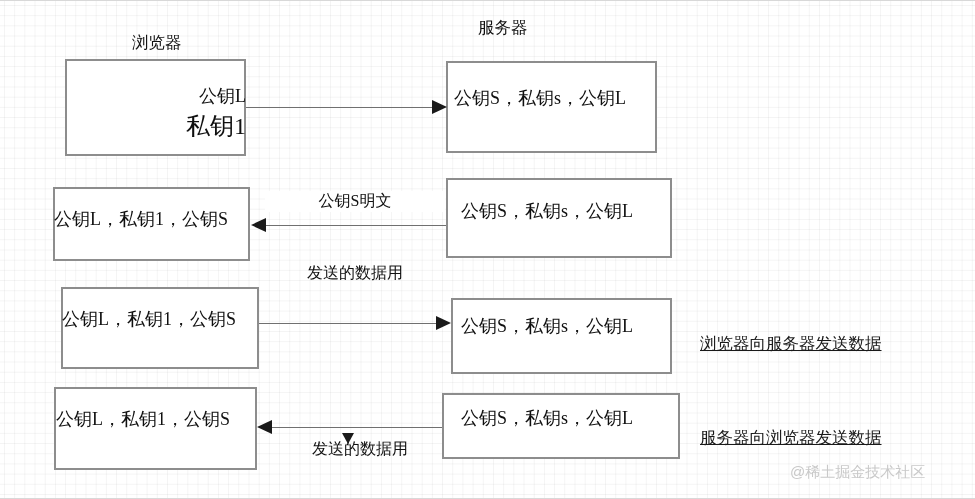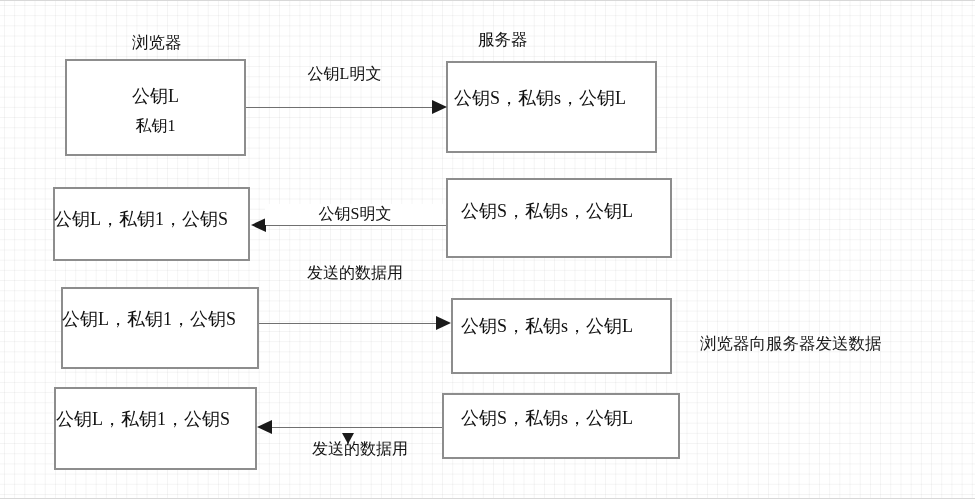--- a/index.html
+++ b/index.html
@@ -33,21 +33,21 @@
     z-index: 3;
   }
   .node-text {
     position: absolute;
     white-space: nowrap;
     color: #101010;
     z-index: 5;
     font-family: "Liberation Serif", "DejaVu Serif", serif;
   }
   .node-text.center {
-    text-align: center;
+    text-align: right;
   }
 
   
   .col-heading {
     position: absolute;
     white-space: nowrap;
     font-size: 16.5px;
     color: #111111;
     z-index: 6;
     font-family: "Liberation Sans", "DejaVu Sans", sans-serif;
@@ -90,20 +90,21 @@
   }
 
   
   .side-note {
     position: absolute;
     white-space: nowrap;
     font-size: 16.5px;
     color: #1a1a1a;
     z-index: 6;
     font-family: "Liberation Sans", "DejaVu Sans", sans-serif;
+    text-decoration: underline;
   }
 
   
   .watermark {
     position: absolute;
     white-space: nowrap;
     font-size: 15px;
     color: #c9c9c9;
     z-index: 6;
     font-family: "Liberation Sans", "DejaVu Sans", sans-serif;
@@ -120,42 +121,41 @@
     z-index: 7;
   }
 </style>
 </head>
 <body>
 
 <div id="canvas">
 
   <div class="col-heading" style="left:122px; top:31px;">浏览器</div>
 
-  <div class="col-heading" style="left:468px; top:28px;text-align:right;">服务器</div>
+  <div class="col-heading" style="left:468px; top:16px;text-align:right;">服务器</div>
 
   <div class="node-box" style="left:65px; top:58px; width:181px; height:97px;"></div>
   <div class="node-text center" style="left:65px; top:80px; width:181px; font-size:18px; line-height:30px;">公钥L</div>
-  <div class="node-text center" style="left:65px; top:110px; width:181px; font-size:16px; line-height:30px;">私钥1</div>
+  <div class="node-text center" style="left:65px; top:110px; width:181px; font-size:24px; line-height:30px;">私钥1</div>
 
   <div class="node-box" style="left:446px; top:60px; width:211px; height:92px;"></div>
   <div class="node-text" style="left:454px; top:85px; font-size:18px;">公钥S，私钥s，公钥L</div>
 
   <div class="arrow-line" style="left:246px; top:106px; width:198px;"></div>
   <div class="arrow-head right" style="left:432px; top:99px;"></div>
-  <div class="edge-label" style="left:247px; top:63px; width:195px;">公钥L明文</div>
 
   <div class="node-box" style="left:53px; top:186px; width:197px; height:74px;"></div>
   <div class="node-text" style="left:54px; top:206px; font-size:18px;">公钥L，私钥1，公钥S</div>
 
   <div class="node-box" style="left:446px; top:177px; width:226px; height:80px;"></div>
   <div class="node-text" style="left:461px; top:198px; font-size:18px;">公钥S，私钥s，公钥L</div>
 
   <div class="arrow-line" style="left:266px; top:224px; width:180px;"></div>
   <div class="arrow-head left" style="left:251px; top:217px;"></div>
-  <div class="edge-label" style="left:265px; top:203px; width:180px; background:#ffffff;">公钥S明文</div>
+  <div class="edge-label" style="left:265px; top:190px; width:180px; background:#ffffff;">公钥S明文</div>
 
   <div class="node-box" style="left:61px; top:286px; width:198px; height:82px;"></div>
   <div class="node-text" style="left:62px; top:306px; font-size:18px;">公钥L，私钥1，公钥S</div>
 
   <div class="node-box" style="left:451px; top:297px; width:221px; height:76px;"></div>
   <div class="node-text" style="left:461px; top:313px; font-size:18px;">公钥S，私钥s，公钥L</div>
 
   <div class="arrow-line" style="left:259px; top:322px; width:190px;"></div>
   <div class="arrow-head right" style="left:436px; top:315px;"></div>
   <div class="edge-label" style="left:260px; top:262px; width:190px;">发送的数据用</div>
@@ -167,15 +167,17 @@
   <div class="node-text" style="left:461px; top:405px; font-size:18px;">公钥S，私钥s，公钥L</div>
 
   <div class="arrow-line" style="left:272px; top:426px; width:170px;"></div>
   <div class="arrow-head left" style="left:257px; top:419px;"></div>
   <div class="edge-label" style="left:265px; top:438px; width:190px;">发送的数据用</div>
 
   <div class="cursor-artifact" style="left:342px; top:432px;"></div>
 
   <div class="side-note" style="left:700px; top:332px;">浏览器向服务器发送数据</div>
 
+  <div class="side-note" style="left:700px; top:426px;">服务器向浏览器发送数据</div>
 
+  <div class="watermark" style="left:790px; top:462px;">@稀土掘金技术社区</div>
 
 </div>
 
 </body></html>

